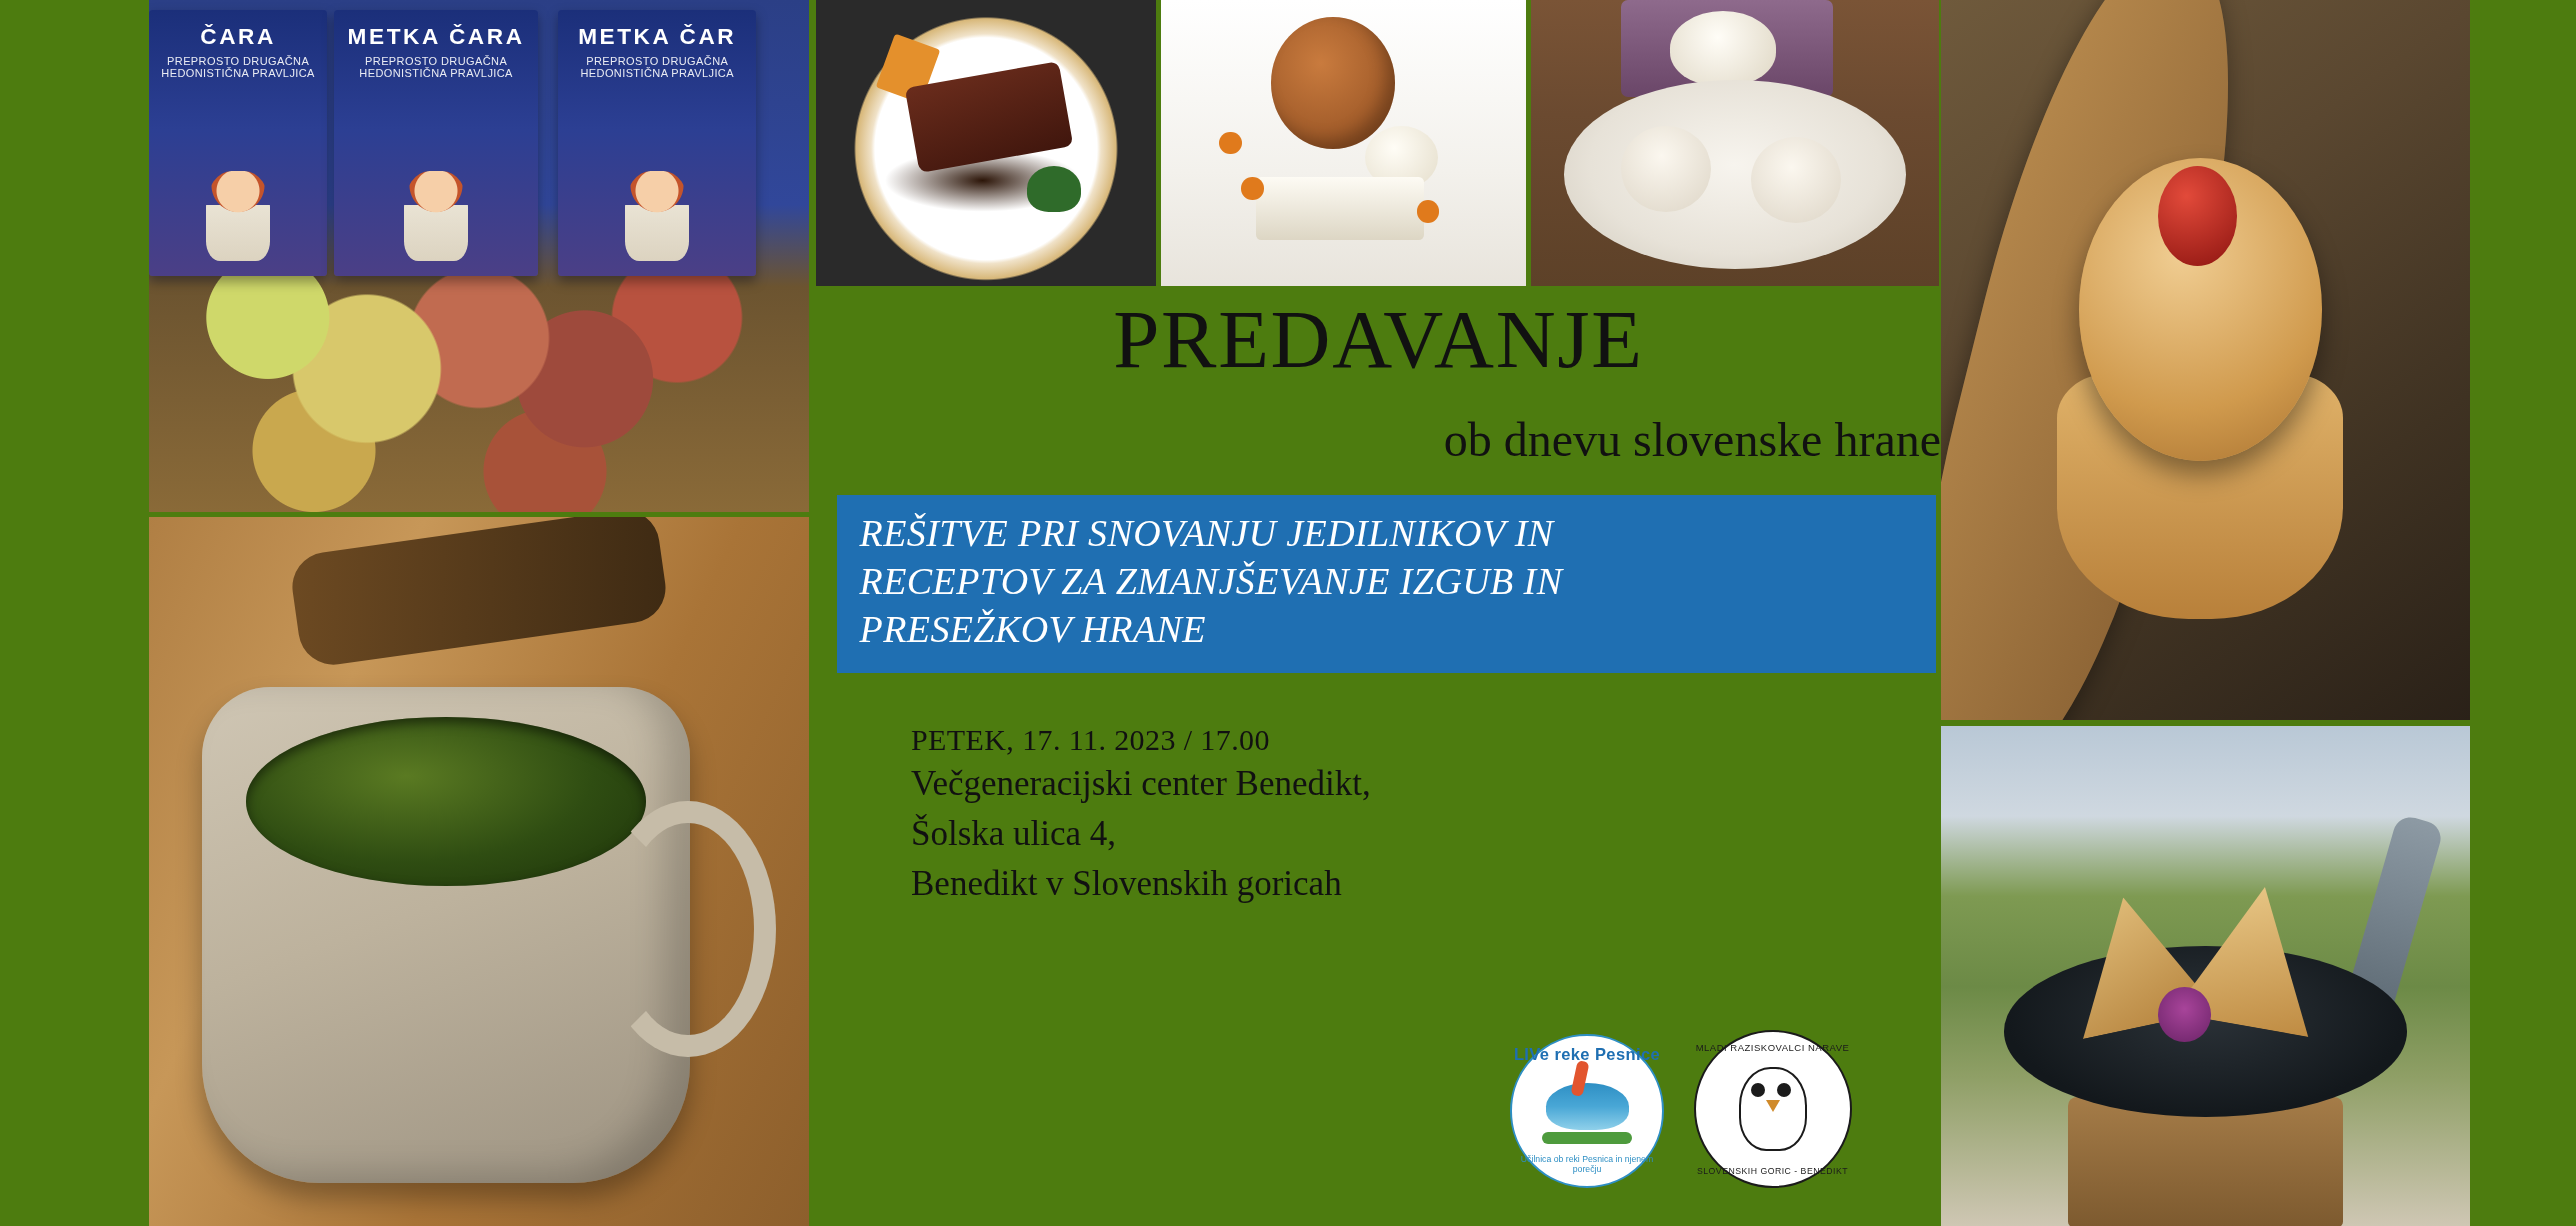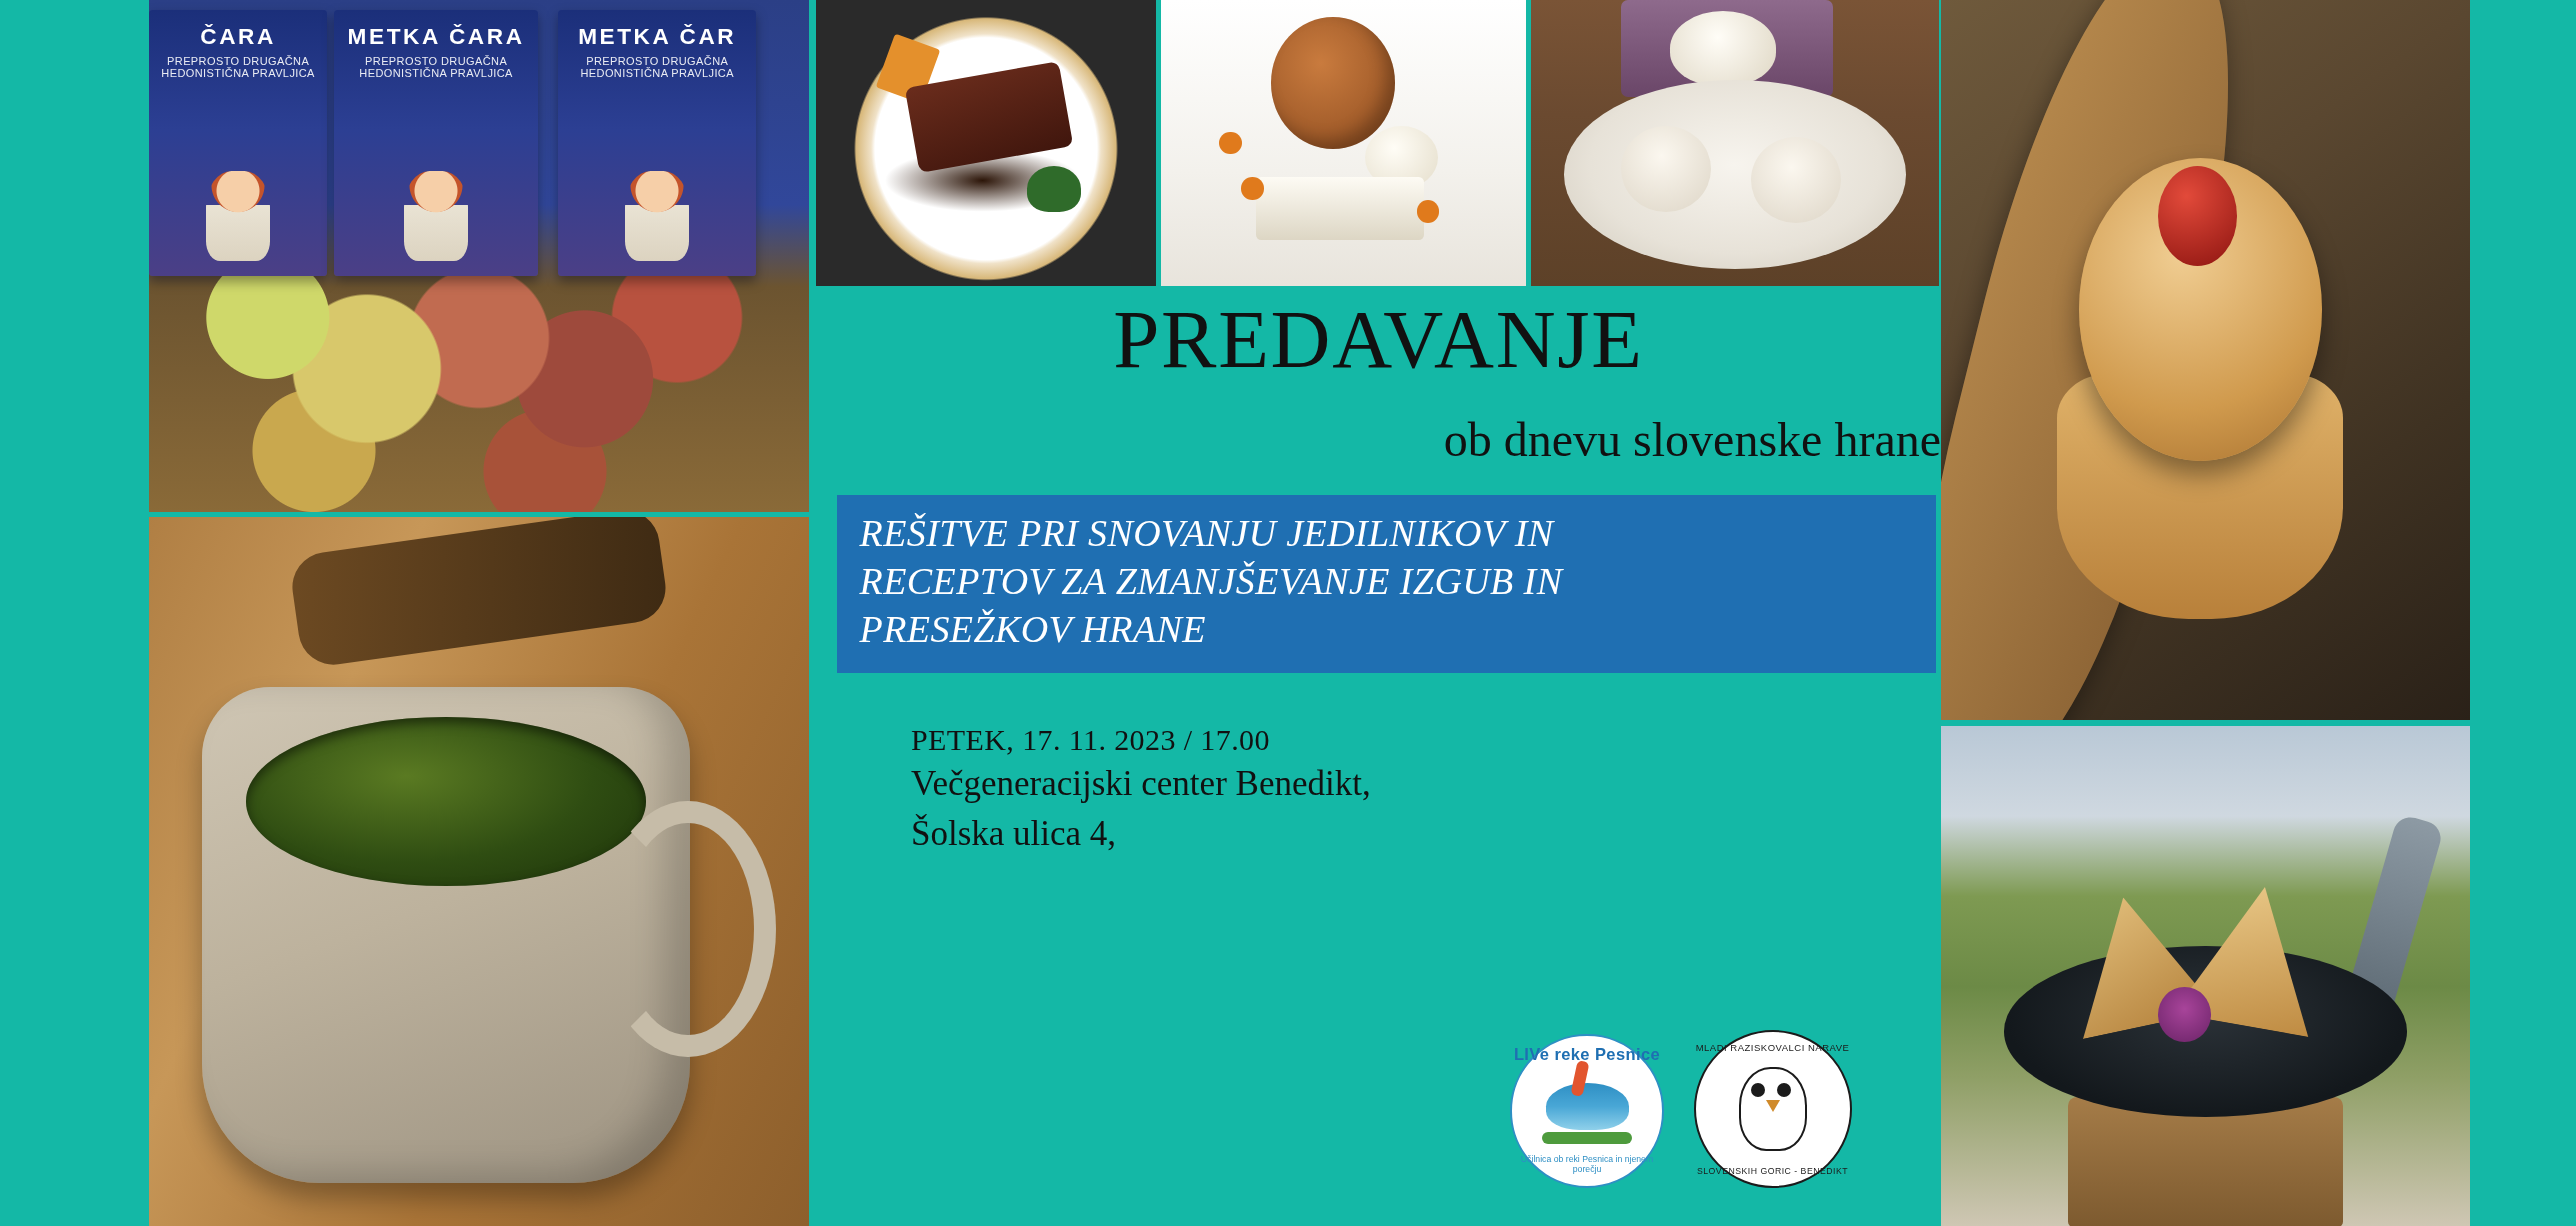--- a/index.html
+++ b/index.html
@@ -7,21 +7,21 @@
     padding: 0;
     background: #ffffff;
   }
   body {
     font-family: "Liberation Serif", serif;
   }
   .poster {
     position: relative;
     width: 2576px;
     height: 1226px;
-    background: #14b8a6;
+    background: #4d7c0f;
     overflow: hidden;
   }
 
   
   .photo {
     position: absolute;
     overflow: hidden;
   }
   .photo .inner {
     width: 100%;
@@ -550,20 +550,21 @@
       <div class="line">REŠITVE PRI SNOVANJU JEDILNIKOV IN</div>
       <div class="line">RECEPTOV ZA ZMANJŠEVANJE IZGUB IN</div>
       <div class="line">PRESEŽKOV HRANE</div>
     </div>
 
 
     <div class="event-info">
       <div class="when">PETEK, 17. 11. 2023 / 17.00</div>
       <div class="where">Večgeneracijski center Benedikt,</div>
       <div class="where">Šolska ulica 4,</div>
+      <div class="where">Benedikt v Slovenskih goricah</div>
     </div>
   </div>
 
   <div class="logos">
     <div class="logo-circle" id="logo-live">
       <div class="ring-text">LIVe reke Pesnice</div>
       <div class="wave"></div>
       <div class="green-band"></div>
       <div class="ring-text-b">Učilnica ob reki Pesnica in njenem porečju</div>
     </div>

